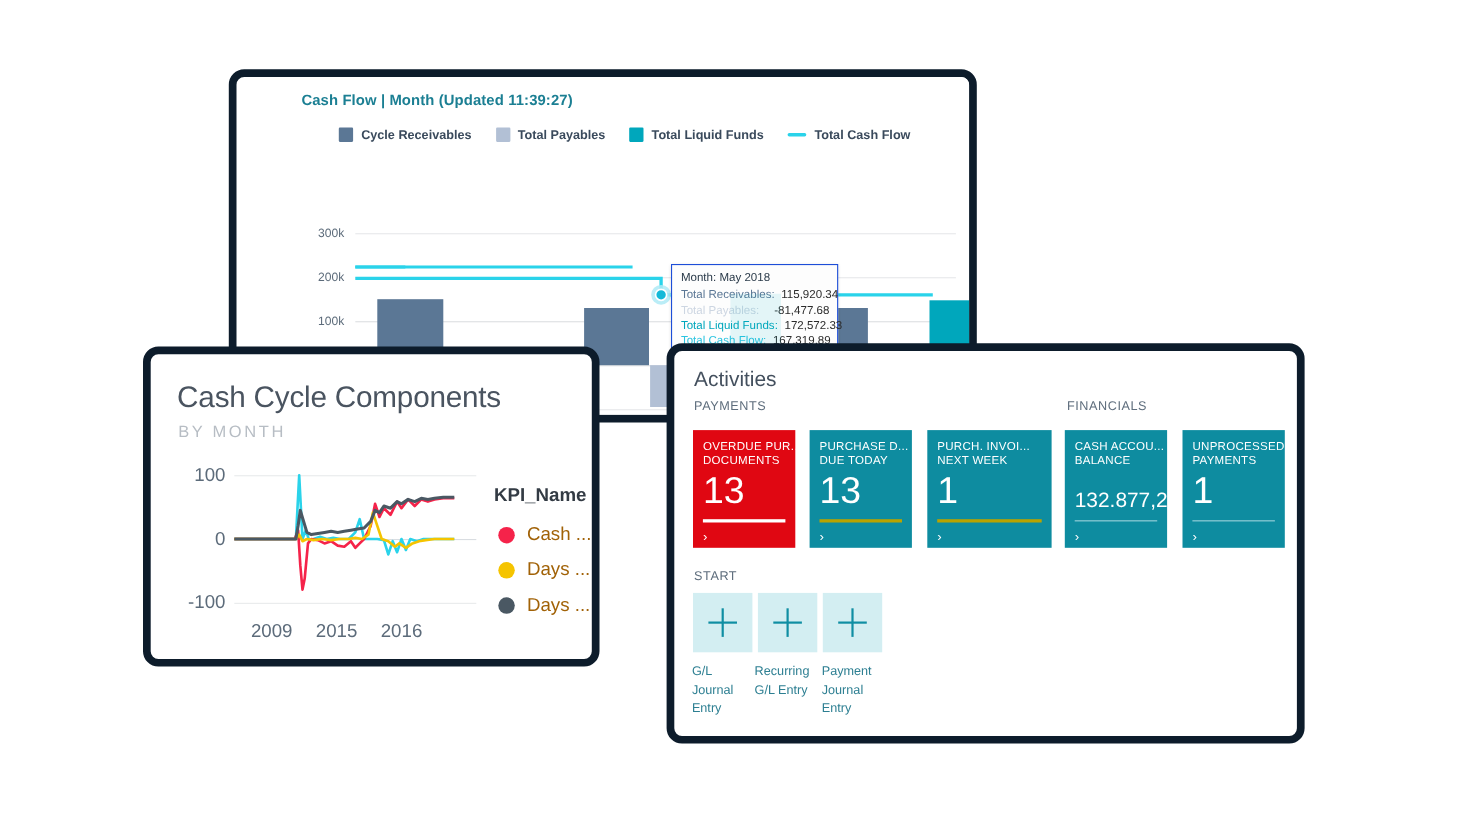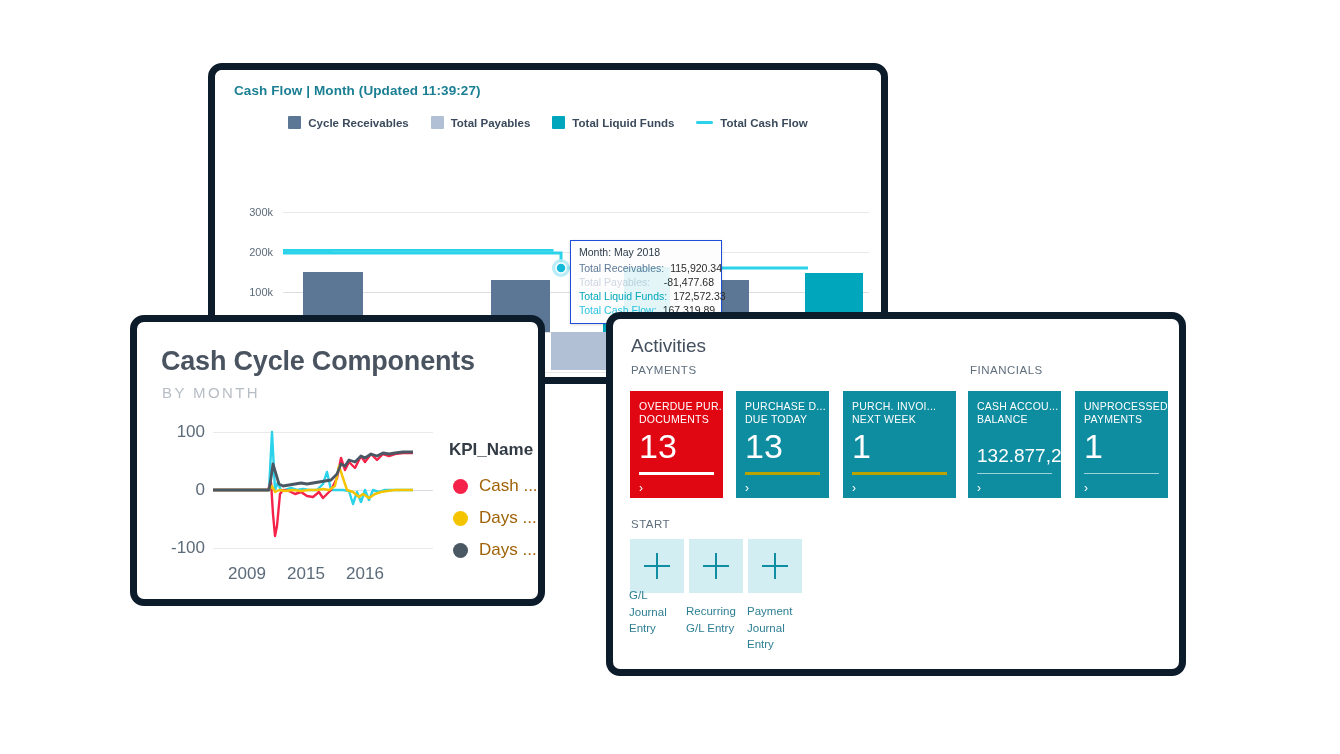--- a/index.html
+++ b/index.html
@@ -32,20 +32,21 @@
     top: 63px;
     width: 680px;
     height: 321px;
     z-index: 1;
   }
   #cashflow-inner {
     position: absolute;
     inset: 0;
     background: #fff;
     border-radius: 7px;
+    margin-left: 40px;
   }
   .cf-title {
     position: absolute;
     left: 19px;
     top: 13px;
     font-size: 13.5px;
     font-weight: bold;
     color: #1b7f93;
     letter-spacing: 0.1px;
     white-space: nowrap;
@@ -164,21 +165,21 @@
     left: 130px;
     top: 315px;
     width: 415px;
     height: 291px;
     z-index: 3;
   }
   .cc-title {
     position: absolute;
     left: 24px; top: 24px;
     font-size: 27px;
-    font-weight: bold;
+    font-weight: normal;
     color: #4a5460;
     letter-spacing: -0.2px;
     white-space: nowrap;
   }
   .cc-sub {
     position: absolute;
     left: 25px; top: 62px;
     font-size: 15px;
     color: #b7bdc4;
     letter-spacing: 2.4px;
@@ -523,16 +524,16 @@
   <div class="start-tile" style="left:17px; top:220px">
     <span class="start-plus"></span>
   </div>
   <div class="start-tile" style="left:76px; top:220px">
     <span class="start-plus"></span>
   </div>
   <div class="start-tile" style="left:135px; top:220px">
     <span class="start-plus"></span>
   </div>
 
-  <div class="start-label" style="left:16px; top:268px">G/L Journal Entry</div>
+  <div class="start-label" style="left:16px; top:284px">G/L Journal Entry</div>
   <div class="start-label" style="left:73px; top:284px; width:58px">Recurring G/L Entry</div>
   <div class="start-label" style="left:134px; top:284px">Payment Journal Entry</div>
 </div>
 
 </body></html>

